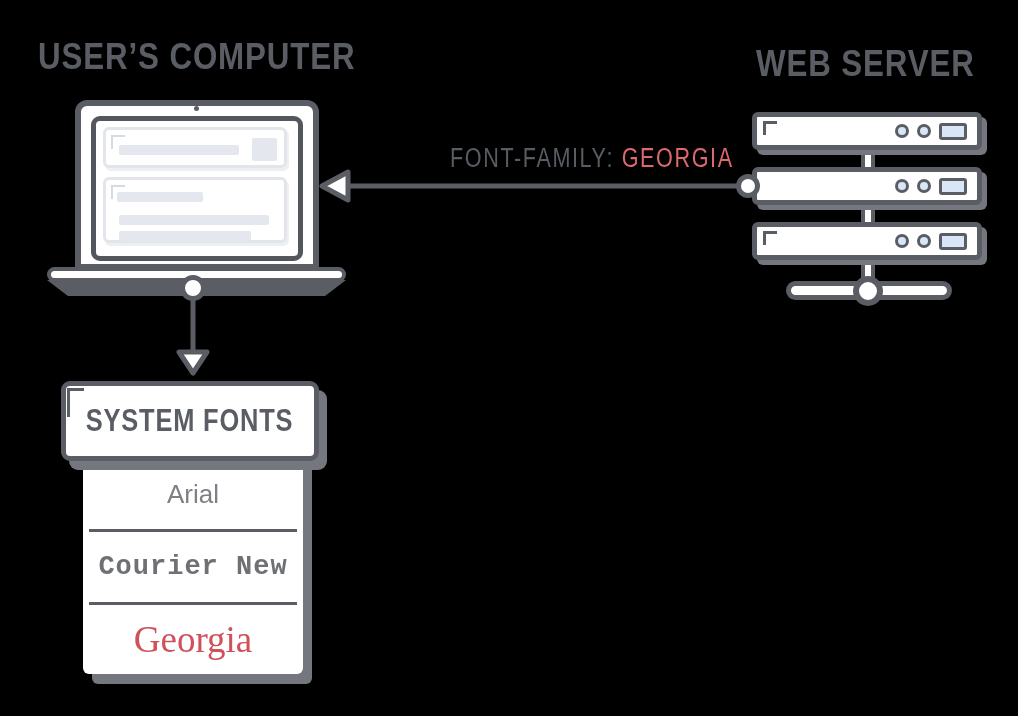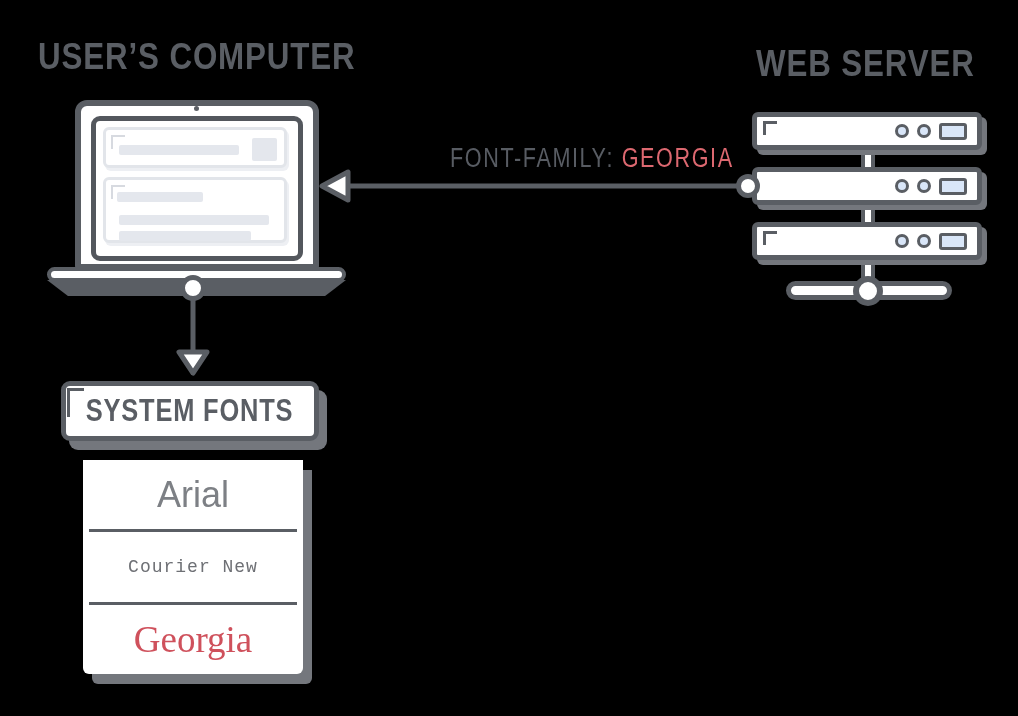--- a/index.html
+++ b/index.html
@@ -41,34 +41,34 @@
   .arrow-svg{position:absolute;}
   #down-arrow{left:171px;top:299px;}
   #left-arrow{left:316px;top:164px;z-index:1;}
 
   
   #request-label{position:absolute;left:450px;top:143px;font-size:27px;letter-spacing:2px;
                  color:#585c63;white-space:nowrap;transform:scaleX(.8);transform-origin:left top;}
   #request-label .value{color:#dc6870;}
 
   
-  #fonts-header{position:absolute;left:61px;top:381px;width:258px;height:60px;box-sizing:border-box;
+  #fonts-header{position:absolute;left:61px;top:381px;width:258px;height:80px;box-sizing:border-box;
                 background:#fff;border:5px solid #5a5e64;border-radius:9px;z-index:4;
                 box-shadow:8px 9px 0 #74777d;display:flex;align-items:center;justify-content:center;}
   #fonts-header .title{color:#5a5e64;font-weight:800;font-size:31px;letter-spacing:1px;
                        transform:scaleX(.82);white-space:nowrap;}
   #fonts-header-bracket{position:absolute;left:67px;top:388px;width:14px;height:26px;
                         border-left:3px solid #5a5e64;border-top:3px solid #5a5e64;z-index:5;}
   #font-list{position:absolute;left:83px;top:460px;width:220px;height:214px;background:#fff;
              border-radius:0 0 6px 6px;z-index:2;box-shadow:9px 10px 0 #74777d;
              display:flex;flex-direction:column;}
   .font-row{flex:1;display:flex;align-items:center;justify-content:center;white-space:nowrap;}
   .divider{height:3px;background:#5a5e64;margin:0 6px;flex:none;}
-  .font-arial{font-family:"Liberation Sans",sans-serif;font-size:36px;color:#7d8085;}
-  .font-courier{font-family:"Liberation Mono",monospace;font-size:18px;color:#6e7075;letter-spacing:1px;}
+  .font-arial{font-family:"Liberation Sans",sans-serif;font-size:26px;color:#7d8085;}
+  .font-courier{font-family:"Liberation Mono",monospace;font-size:27px;color:#6e7075;letter-spacing:1px;font-weight:bold;}
   .font-georgia{font-family:"Liberation Serif",serif;font-size:37px;color:#cf515c;}
 
   
   .server-unit{position:absolute;left:752px;width:230px;height:38px;box-sizing:border-box;background:#fff;
                border:5px solid #5a5e64;border-radius:6px;box-shadow:5px 5px 0 #74777d;z-index:2;}
   #unit-1{top:112px;} #unit-2{top:167px;} #unit-3{top:222px;}
   .bracket-srv{position:absolute;left:6px;top:4px;width:11px;height:11px;
                border-left:3px solid #5a5e64;border-top:3px solid #5a5e64;}
   .lights{position:absolute;right:10px;top:0;height:28px;display:flex;align-items:center;gap:8px;}
   .light-dot{width:14px;height:14px;box-sizing:border-box;background:#d9e6f8;

